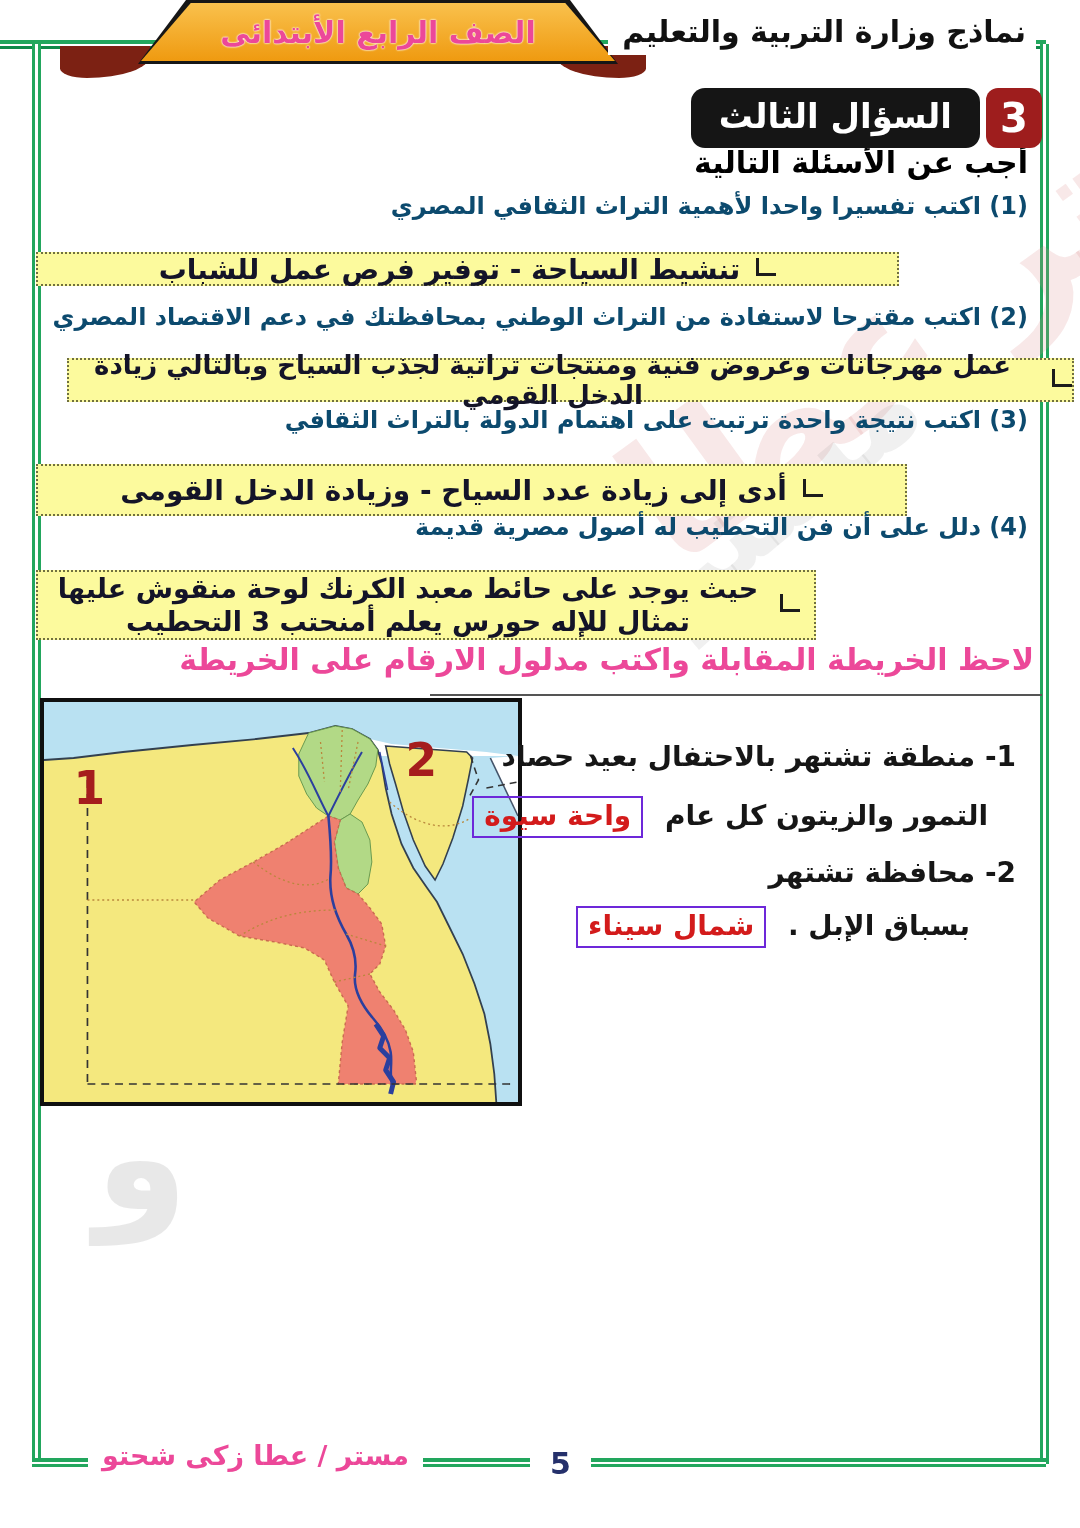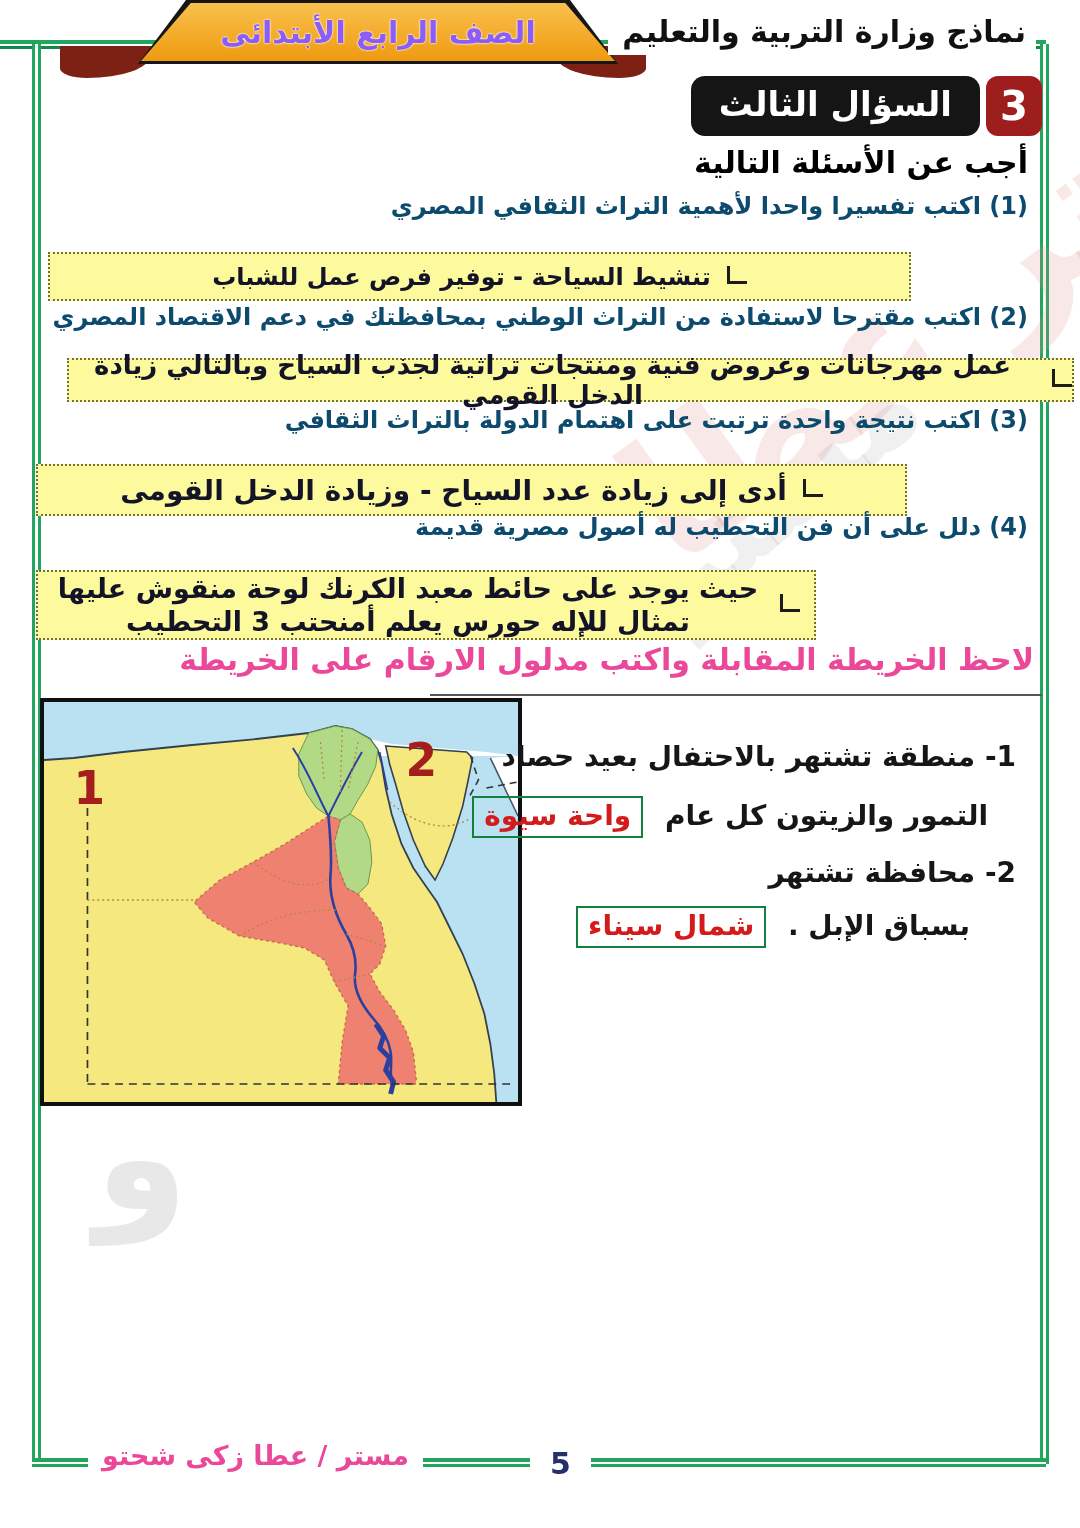--- a/index.html
+++ b/index.html
@@ -21,66 +21,66 @@
   
   .tail{position:absolute;top:46px;width:90px;height:32px;background:#7c2113;z-index:2;}
   .tail.l{left:60px;border-radius:0 0 70% 30%;}
   .tail.r{left:556px;border-radius:0 0 30% 70%;}
   .banner{position:absolute;left:138px;top:0;width:480px;height:64px;z-index:4;}
   .banner .shape{position:absolute;inset:0;background:#161616;
     clip-path:polygon(10% 0,90% 0,100% 100%,0 100%);}
   .banner .fill{position:absolute;inset:3px;background:linear-gradient(#f9c14d,#ef9a10);
     clip-path:polygon(10.5% 0,89.5% 0,100% 100%,0 100%);}
   .banner .txt{position:absolute;inset:0;display:flex;align-items:center;justify-content:center;
-    direction:rtl;font-size:30px;font-weight:900;color:#8b5cf6;
+    direction:rtl;font-size:30px;font-weight:900;color:#ec4899;
     text-shadow:0 0 2px #ffffff,0 0 2px #ffffff;}
 
   .ministry{position:absolute;top:14px;right:44px;z-index:4;background:#ffffff;
     padding:0 10px 6px 14px;direction:rtl;color:#111111;font-size:30px;font-weight:700;}
 
-  .qtitle{position:absolute;top:76px;right:38px;z-index:4;display:flex;align-items:stretch;gap:6px;}
+  .qtitle{position:absolute;top:88px;right:38px;z-index:4;display:flex;align-items:stretch;gap:6px;}
   .qtitle .black{background:#151515;color:#ffffff;border-radius:14px;
     font-size:34px;font-weight:900;padding:8px 28px 12px;direction:rtl;}
   .qtitle .red{background:#9e1d1d;color:#ffffff;border-radius:12px;width:56px;
     display:flex;align-items:center;justify-content:center;font-size:40px;font-weight:900;}
 
   
   .navyline{position:absolute;right:52px;top:145px;z-index:3;direction:rtl;
     color:#000000;font-size:30px;font-weight:800;white-space:nowrap;}
   .q{position:absolute;right:52px;z-index:3;direction:rtl;color:#0c4a6e;
     font-size:24px;font-weight:800;white-space:nowrap;}
   .q1{top:192px}.q2{top:303px}.q3{top:406px}.q4{top:513px}
 
   .ybox{position:absolute;left:36px;z-index:3;background:#fcfa9d;border:2px dotted #70703f;
     display:flex;align-items:center;justify-content:center;direction:rtl;
     color:#141428;font-weight:900;box-sizing:border-box;text-align:center;}
   .ybox .hook{flex:0 0 auto;width:17px;height:15px;border-left:3px solid #1c1c1c;
     border-bottom:3px solid #1c1c1c;margin-left:16px;margin-bottom:4px;}
-  .b1{top:252px;width:863px;height:49px;font-size:24px;margin-left:12px;}
+  .b1{top:252px;width:863px;height:34px;font-size:28px;}
   .b2{top:358px;width:1007px;height:44px;font-size:26px;margin-left:31px;}
   .b3{top:464px;width:871px;height:52px;font-size:28px;}
   .b4{top:570px;width:780px;height:70px;font-size:27px;line-height:33px;padding:0 14px;}
 
   .maphead{position:absolute;top:642px;right:46px;z-index:3;direction:rtl;
     color:#ec4899;font-size:30px;font-weight:800;white-space:nowrap;}
   .sep{position:absolute;top:694px;left:430px;width:612px;height:2px;background:#555;z-index:3;}
 
   
   .mapbox{position:absolute;left:40px;top:698px;width:474px;height:400px;z-index:3;
     border:4px solid #101010;background:#ffffff;}
   .mapbox svg{display:block;}
 
   
   .mline{position:absolute;z-index:3;direction:rtl;color:#161616;font-size:28px;
     font-weight:800;white-space:nowrap;}
   .m1a{top:740px;right:64px;}
   .m1b{top:796px;right:92px;}
   .m2a{top:856px;right:64px;}
   .m2b{top:906px;right:110px;}
-  .ansbox{display:inline-block;border:2px solid #15803d;color:#d31b1b;
+  .ansbox{display:inline-block;border:2px solid #6d28d9;color:#d31b1b;
     padding:1px 10px 4px;margin-right:12px;font-weight:900;}
 
   
   .fname{position:absolute;left:88px;top:1440px;z-index:4;background:#ffffff;
     direction:rtl;color:#ec4899;font-size:27px;font-weight:900;padding:0 14px 4px;}
   .pagenum{position:absolute;left:530px;top:1446px;z-index:4;background:#ffffff;
     color:#25306b;font-size:30px;font-weight:700;padding:0 20px 2px;}
 
   
   .wm{position:absolute;z-index:2;pointer-events:none;font-weight:900;direction:rtl;white-space:nowrap;}

